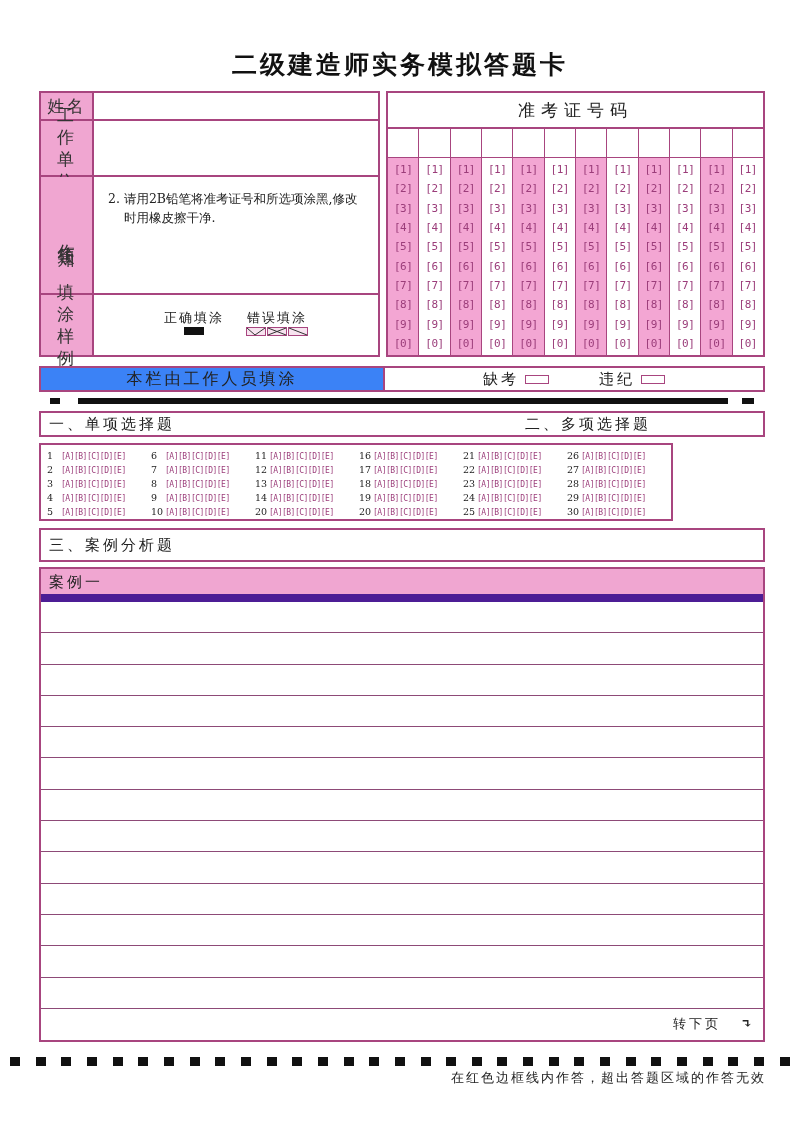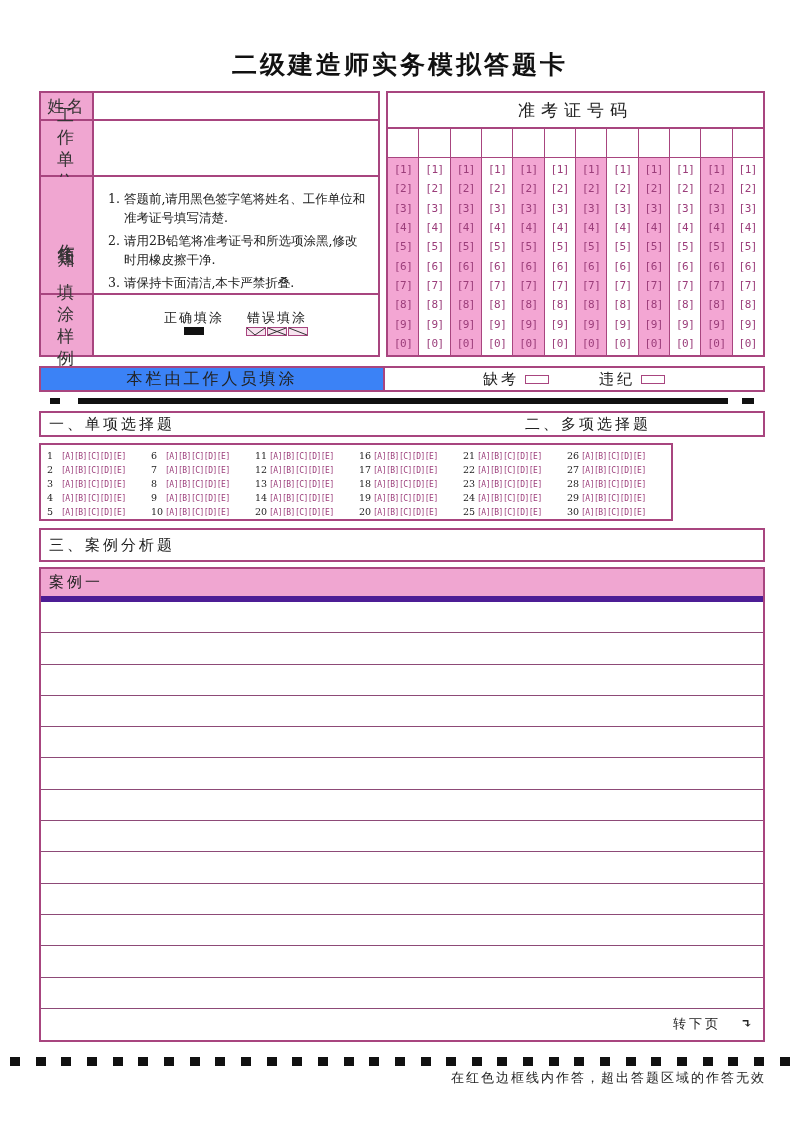--- a/index.html
+++ b/index.html
@@ -69,21 +69,21 @@
   .choices { position: absolute; left: 39px; top: 443px; width: 634px; height: 78px; display: flex; padding: 4px 0 0 6px; }
   .ch-col { width: 120px; display: flex; flex-direction: column; justify-content: space-between; height: 68px; }
   .ch-row { font-size: 9.5px; white-space: nowrap; line-height: 13px; }
   .ch-num { display: inline-block; width: 14px; color: #222; font-family: "DejaVu Serif", serif; }
   .ch-opts { font-family: "DejaVu Sans Mono", monospace; font-size: 8px; color: #9b3d7a; letter-spacing: -0.5px; }
 
   .sec3 { position: absolute; left: 39px; top: 528px; width: 726px; height: 34px; font-size: 15px;
     line-height: 30px; padding-left: 8px; letter-spacing: 3px; color: #222; }
 
   .case { position: absolute; left: 39px; top: 567px; width: 726px; height: 475px; }
-  .case-head { height: 33px; background: #f0a6d1; border-bottom: 6px solid #4c1d95;
+  .case-head { height: 33px; background: #f0a6d1; border-bottom: 8px solid #4c1d95;
     font-size: 15px; padding-left: 8px; line-height: 26px; letter-spacing: 3px; color: #222; }
   .case-line { height: 31.3px; border-bottom: 1.8px solid #8d4a77; }
   .case-line:last-child { border-bottom: none; position: relative; }
   .next { position: absolute; right: 8px; top: 6px; font-size: 13px; letter-spacing: 3px; color: #222; display: flex; align-items: center; gap: 20px; }
 
   .dashes { position: absolute; left: 10px; top: 1057px; width: 780px; height: 9px; display: flex; justify-content: space-between; }
   .dash { width: 10px; height: 9px; background: #111; }
 
   .footer-note { position: absolute; right: 34px; top: 1069px; font-size: 13px; letter-spacing: 2px; color: #222; }
 </style>
@@ -98,23 +98,21 @@
     <div class="info-value"></div>
   </div>
   <div class="info-row" style="top:28px;height:56px;">
     <div class="info-label" style="padding:0 8px;">工作单位</div>
     <div class="info-value"></div>
   </div>
   <div class="info-row" style="top:84px;height:118px;">
     <div class="info-label vertical">作答须知</div>
     <div class="info-value">
       <ul class="instructions" id="notice-list">
-          <li>1. 答题前,请用黑色签字笔将姓名、工作单位和准考证号填写清楚.</li>
           <li>2. 请用2B铅笔将准考证号和所选项涂黑,修改时用橡皮擦干净.</li>
-          <li>3. 请保持卡面清洁,本卡严禁折叠.</li>
         </ul>
     </div>
   </div>
   <div class="info-row" style="top:202px;height:60px;">
     <div class="info-label" style="padding:0 8px;">填涂样例</div>
     <div class="info-value">
       <div class="sample">
         <div class="sample-col">
           <span>正确填涂</span>
           <span class="mark-correct"></span>

